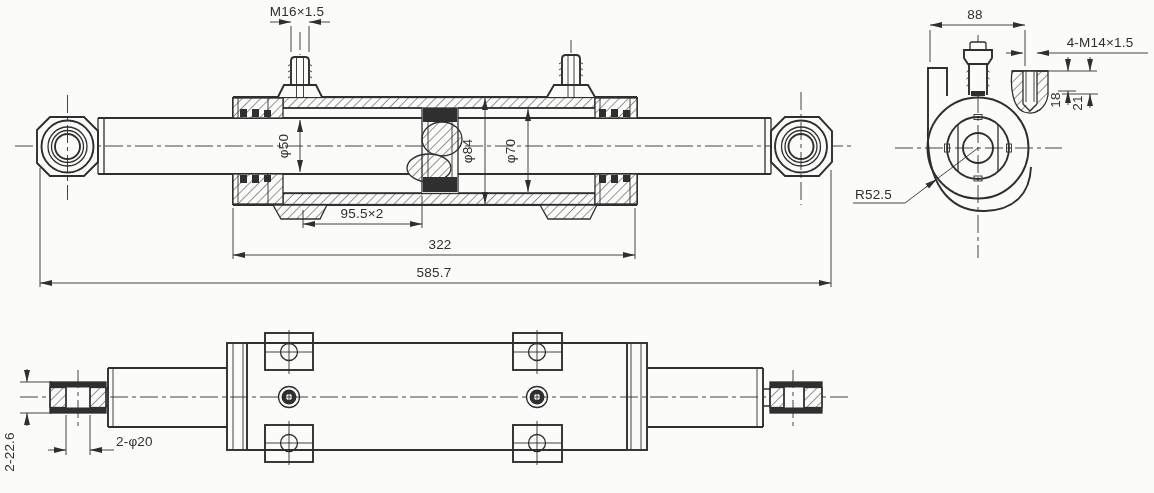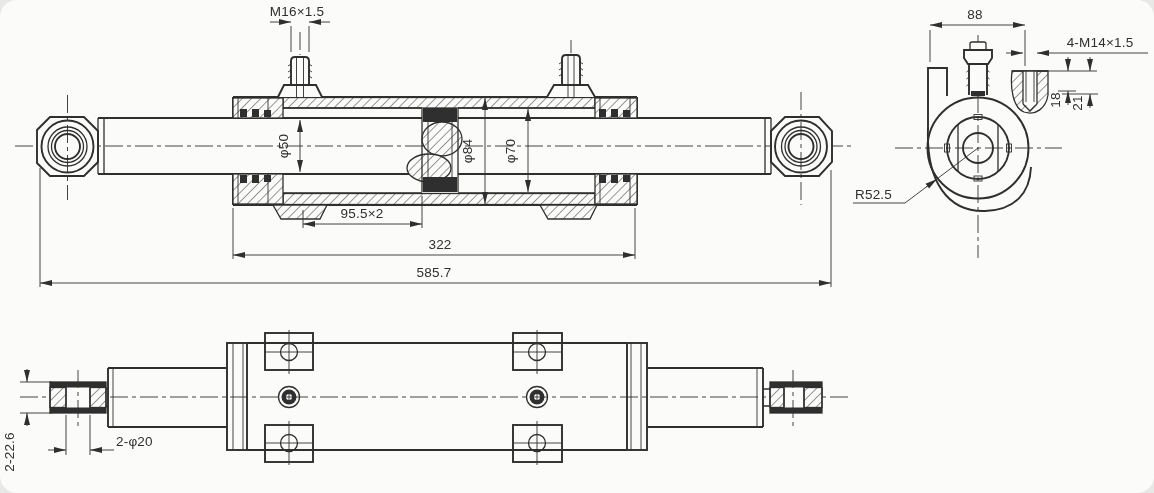--- a/index.html
+++ b/index.html
@@ -1,17 +1,17 @@
 <!DOCTYPE html>
 <html><head>
 <meta charset="utf-8">
 <style>
   html,body{margin:0;padding:0;background:#e8e8e6;}
   .sheet{width:1154px;height:493px;background:#fbfbfa;position:relative;overflow:hidden;
-         font-family:"Liberation Sans", sans-serif;border-radius:17px;}
+         font-family:"Liberation Sans", sans-serif;}
   svg{display:block}
   
   .o{stroke:#2f2f2f;fill:none;stroke-width:1.9;stroke-linecap:butt;stroke-linejoin:miter}
   .o2{stroke:#2f2f2f;fill:none;stroke-width:1.3}
   .thin{stroke:#2f2f2f;fill:none;stroke-width:.9}
   .cl{stroke:#2f2f2f;fill:none;stroke-width:.9;stroke-dasharray:18 4 4 4}
   .dim{stroke:#2f2f2f;fill:none;stroke-width:.9}
   .ht{fill:url(#hatch);stroke:#2f2f2f;stroke-width:1.3}
   .dk{fill:#2f2f2f;stroke:none}
   .bgf{fill:#fbfbfa;stroke:none}

